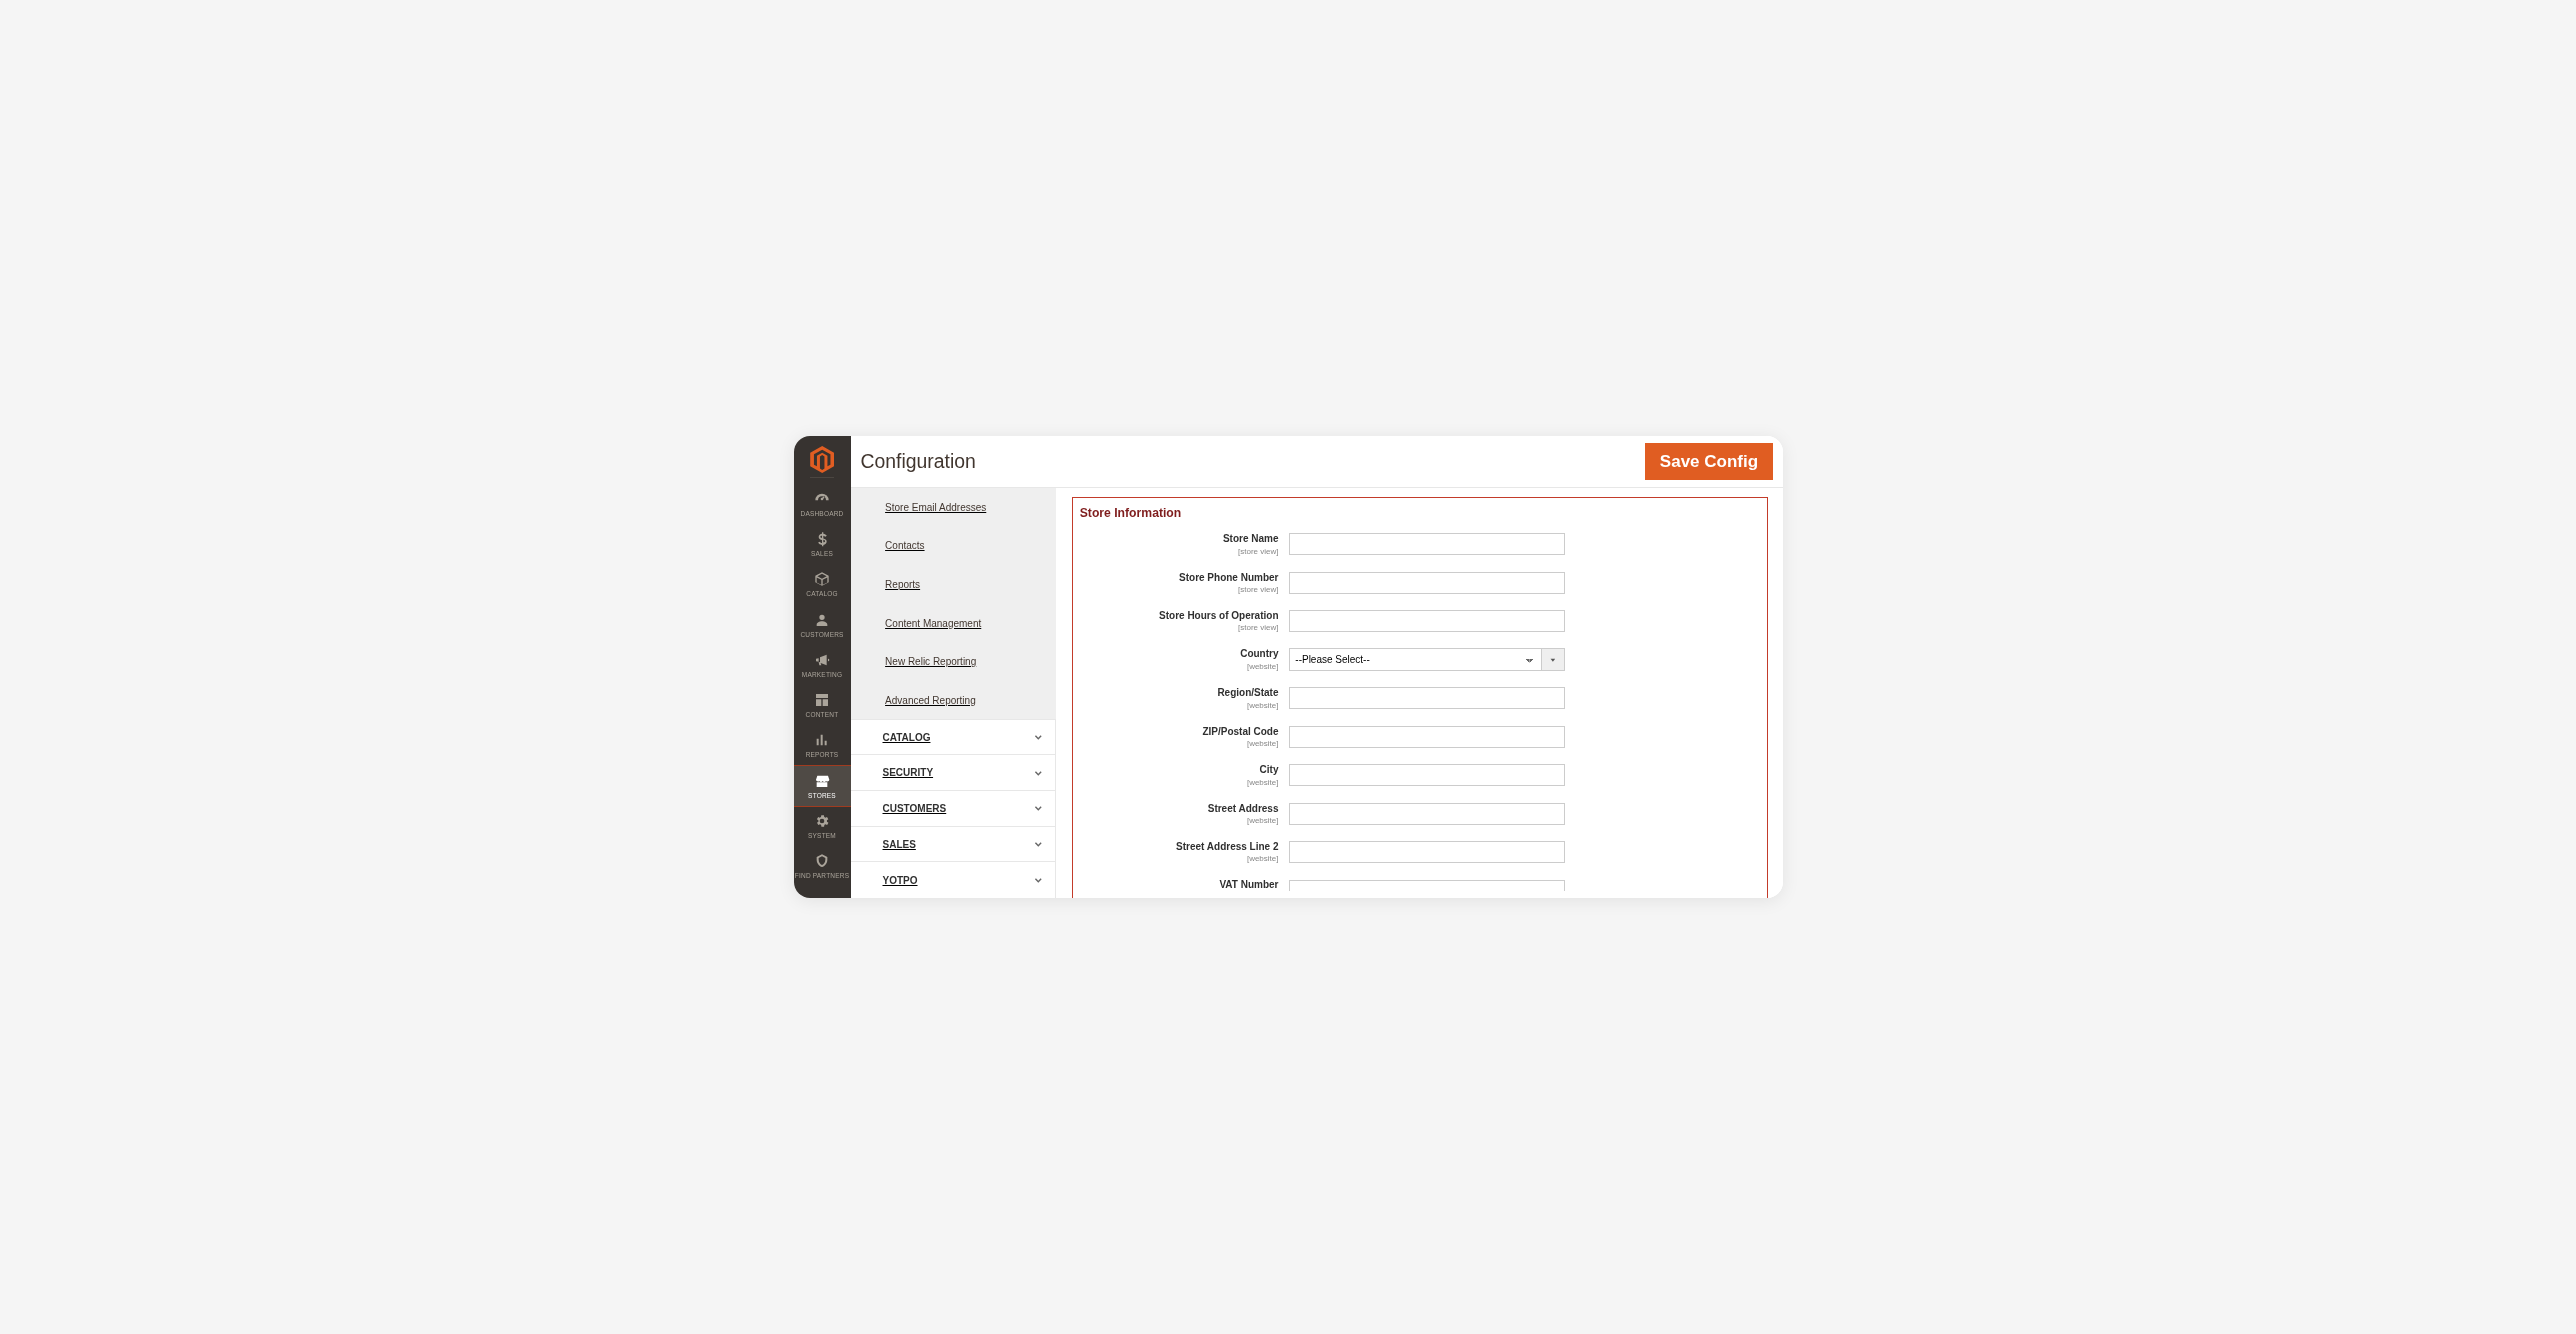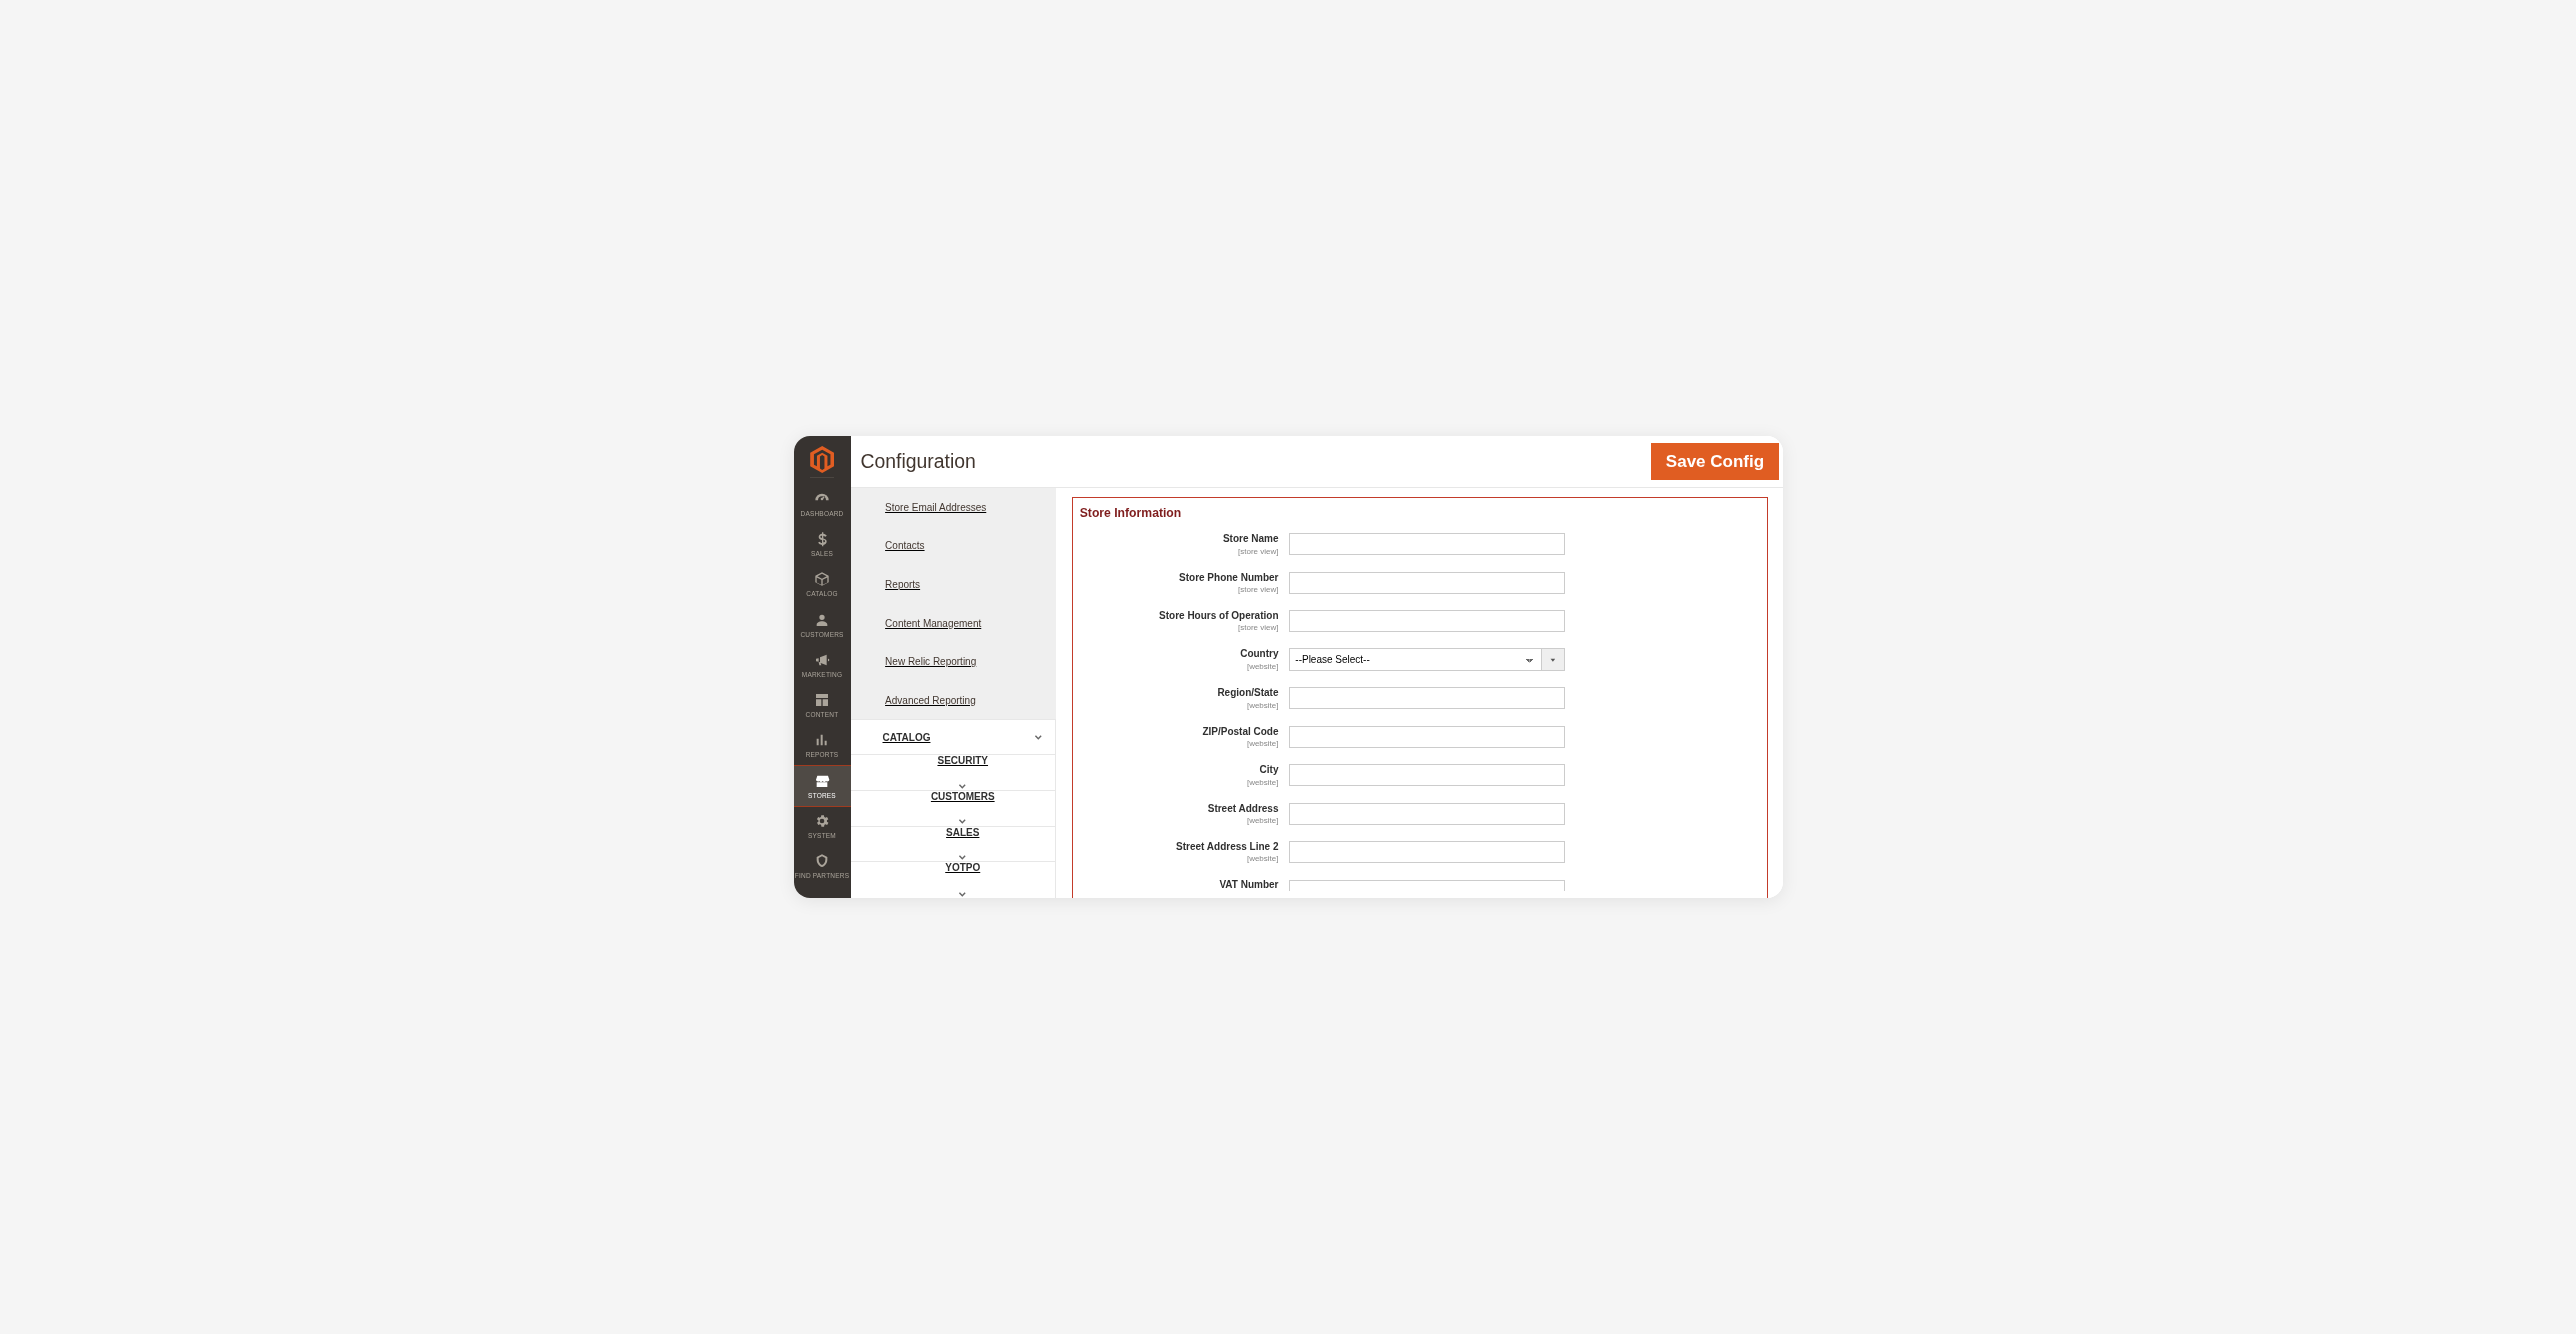--- a/index.html
+++ b/index.html
@@ -57,21 +57,21 @@
     outline: 0.7px solid #a03b1f;
     outline-offset: -0.7px;
   }
   .admin-nav .nav-item .nav-icon { width:16px; height:16px; display:flex;align-items:center;justify-content:center;color:inherit;}
   .admin-nav .nav-item .nav-label { font-size: 6.5px; font-weight:400; }
   
   .right-col { flex:1; display:flex; flex-direction:column; min-width:0; }
   .page-header {
     height: 52px;
     display:flex; align-items:center; justify-content:space-between;
-    padding: 0 4px 0 10px;
+    padding: 0 10px 0 10px;
     border-bottom:0.7px solid #e7e7e7;
     background:#fff;
   }
   .page-title { font-size: 19.4px; font-weight:400; color:#41362f; }
   .save-btn {
     background:#e05d22;
     color:#fff;
     border:none;
     font-size:17px;
     font-weight:600;
@@ -106,21 +106,21 @@
     border:0.7px solid #e7e7e7;
     border-left:none;
     margin-left:-21.6px;
     padding-left: 32px;
     font-size:10px;
     font-weight:700;
     color:#303030;
     cursor:pointer;
     position:relative;
   }
-  .config-sidebar .section-header + .section-header { border-top:none;flex-direction:column; }
+  .config-sidebar .section-header + .section-header { border-top:none; }
   .chevron { width:8.6px;height:8.6px;display:inline-block; }
   .chevron svg { width:8.6px;height:8.6px; stroke:#666; stroke-width:2; fill:none;}
   
   .main-panel { flex:1; padding: 8.6px 14.4px 0 16px; position:relative; min-width:0; overflow:hidden;}
   .fieldset-wrap {
     border: 1.1px solid #c33b2a;
     position:relative;
     padding: 5.8px 0 0 0;
   }
   .fieldset-title {

